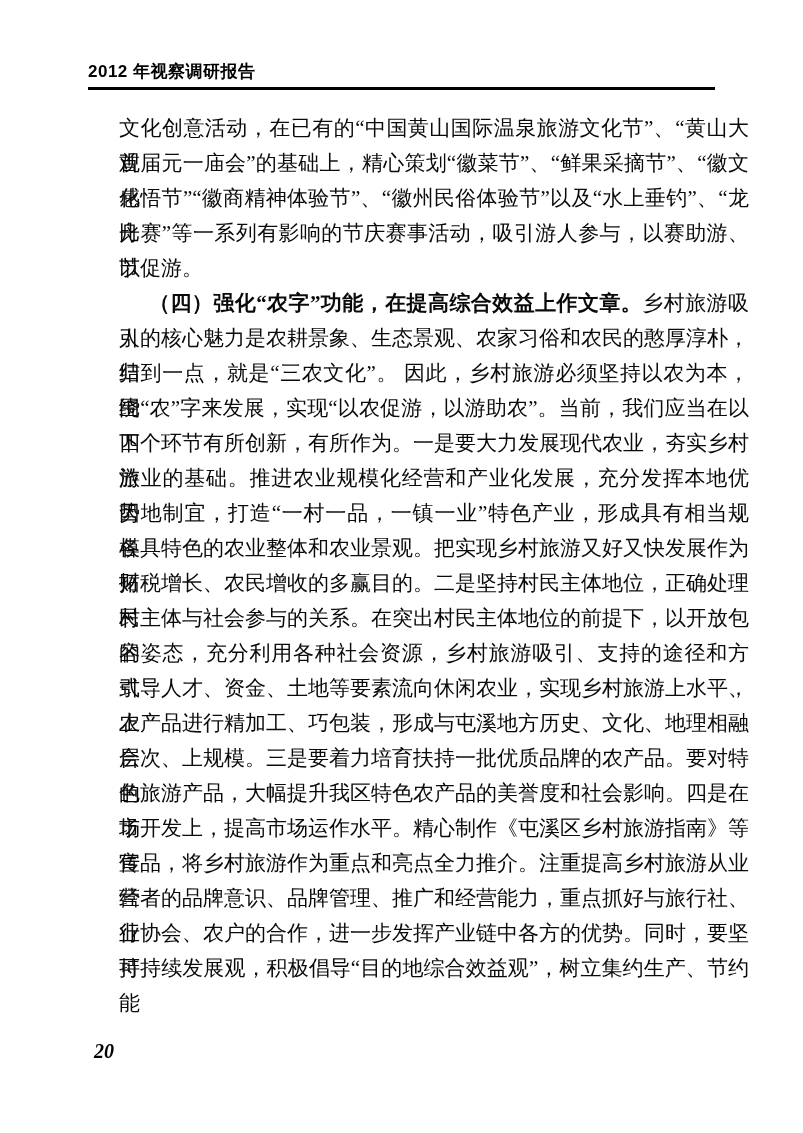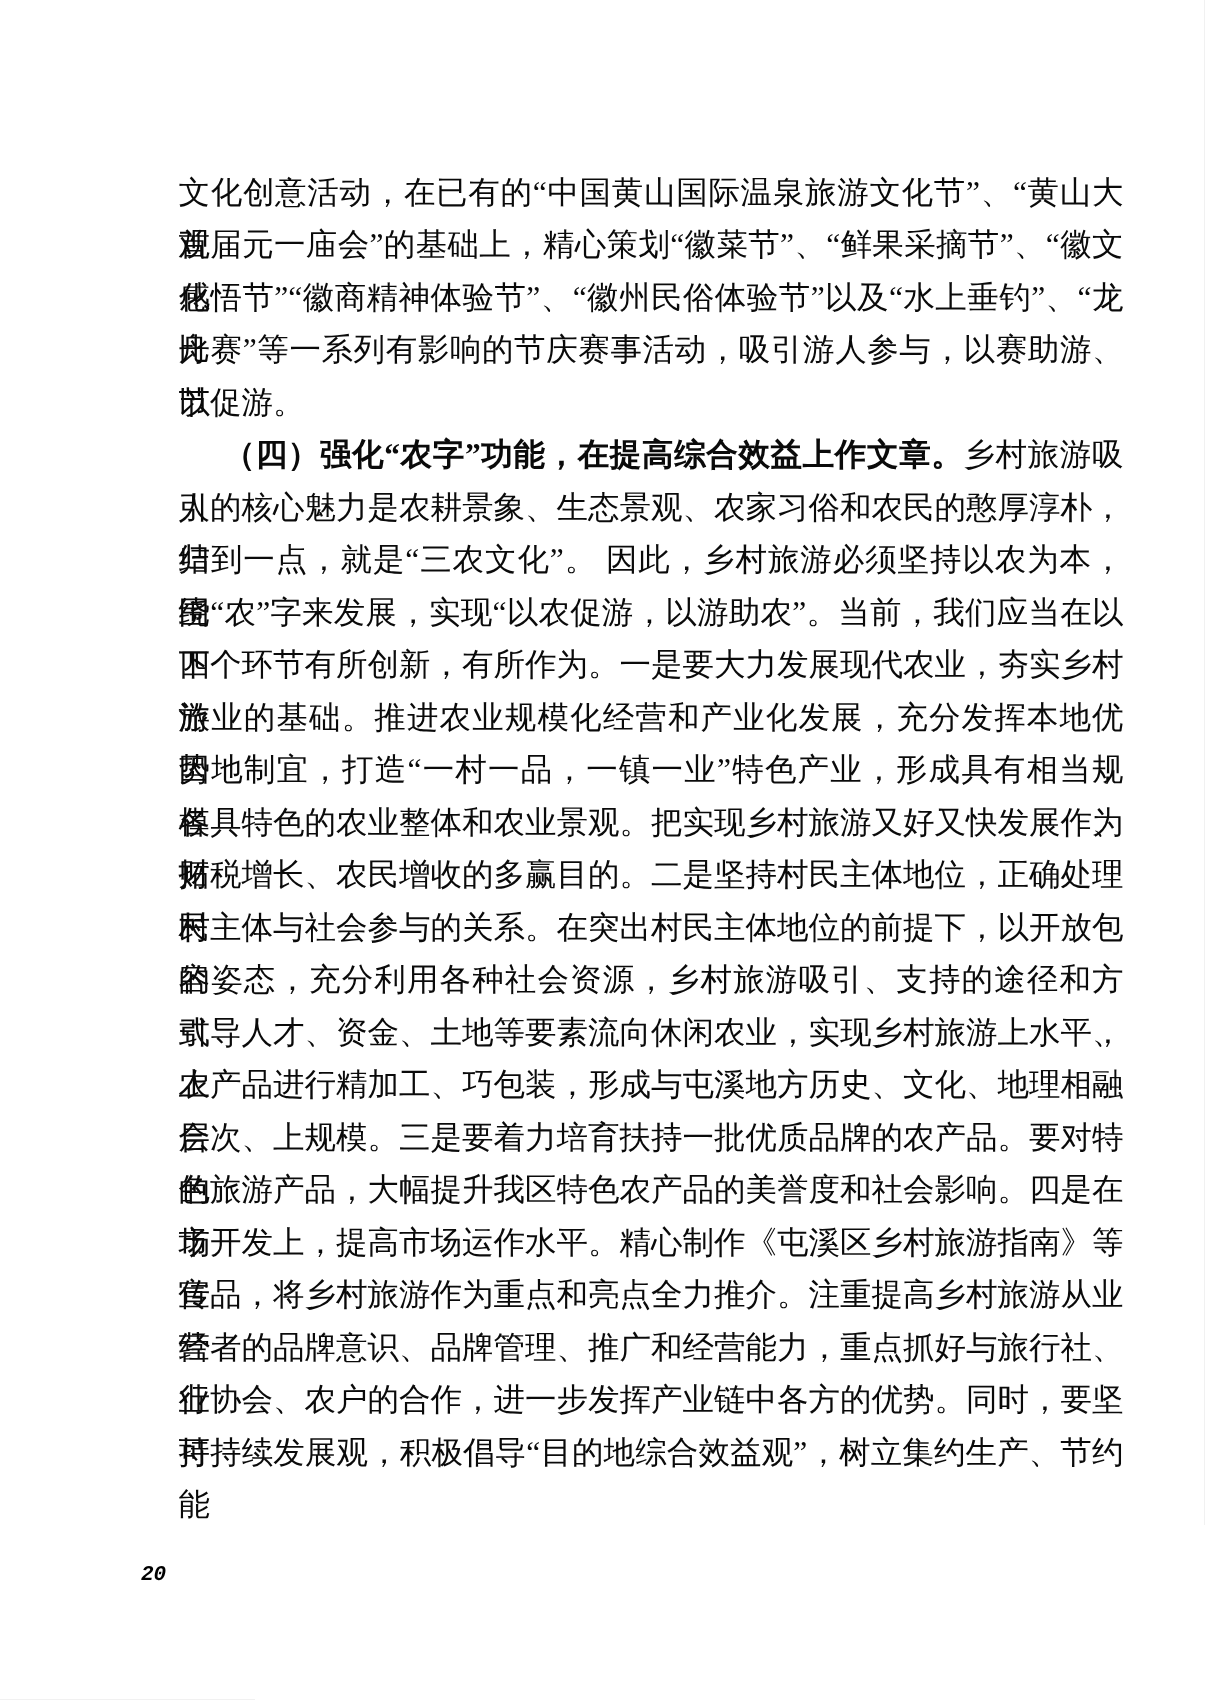--- a/index.html
+++ b/index.html
@@ -61,32 +61,36 @@
     text-indent: 30px;
   }
   .seg { font-weight: normal; }
   .seg.bold { font-weight: bold; }
   .page-footer {
     position: absolute;
     left: 94px;
     top: 1040px;
   }
   .page-number {
-    font-family: Liberation Mono, monospace;
+    font-family: Liberation Serif, serif;
     font-weight: bold;
     font-style: italic;
-    font-size: 14px;
+    font-size: 20px;
     color: #000000;
   }
 </style>
 </head>
 <body>
 
 <div class="page">
 
+  <header class="page-header">
+    <div class="header-title">2012 年视察调研报告</div>
+    <div class="header-rule"></div>
+  </header>
 
   <main class="doc-body">
       <div class="line jst"><span class="seg">文化创意活动，在已有的“中国黄山国际温泉旅游文化节”、“黄山大观</span></div>
       <div class="line jst"><span class="seg">首届元一庙会”的基础上，精心策划“徽菜节”、“鲜果采摘节”、“徽文化</span></div>
       <div class="line jst"><span class="seg">感悟节”“徽商精神体验节”、“徽州民俗体验节”以及“水上垂钓”、“龙舟</span></div>
       <div class="line jst"><span class="seg">比赛”等一系列有影响的节庆赛事活动，吸引游人参与，以赛助游、以</span></div>
       <div class="line"><span class="seg">节促游。</span></div>
       <div class="line jst ind"><span class="seg bold">（四）强化“农字”功能，在提高综合效益上作文章。</span><span class="seg">乡村旅游吸引</span></div>
       <div class="line jst"><span class="seg">人的核心魅力是农耕景象、生态景观、农家习俗和农民的憨厚淳朴，归</span></div>
       <div class="line jst"><span class="seg">结到一点，就是“三农文化”。 因此，乡村旅游必须坚持以农为本，围</span></div>

